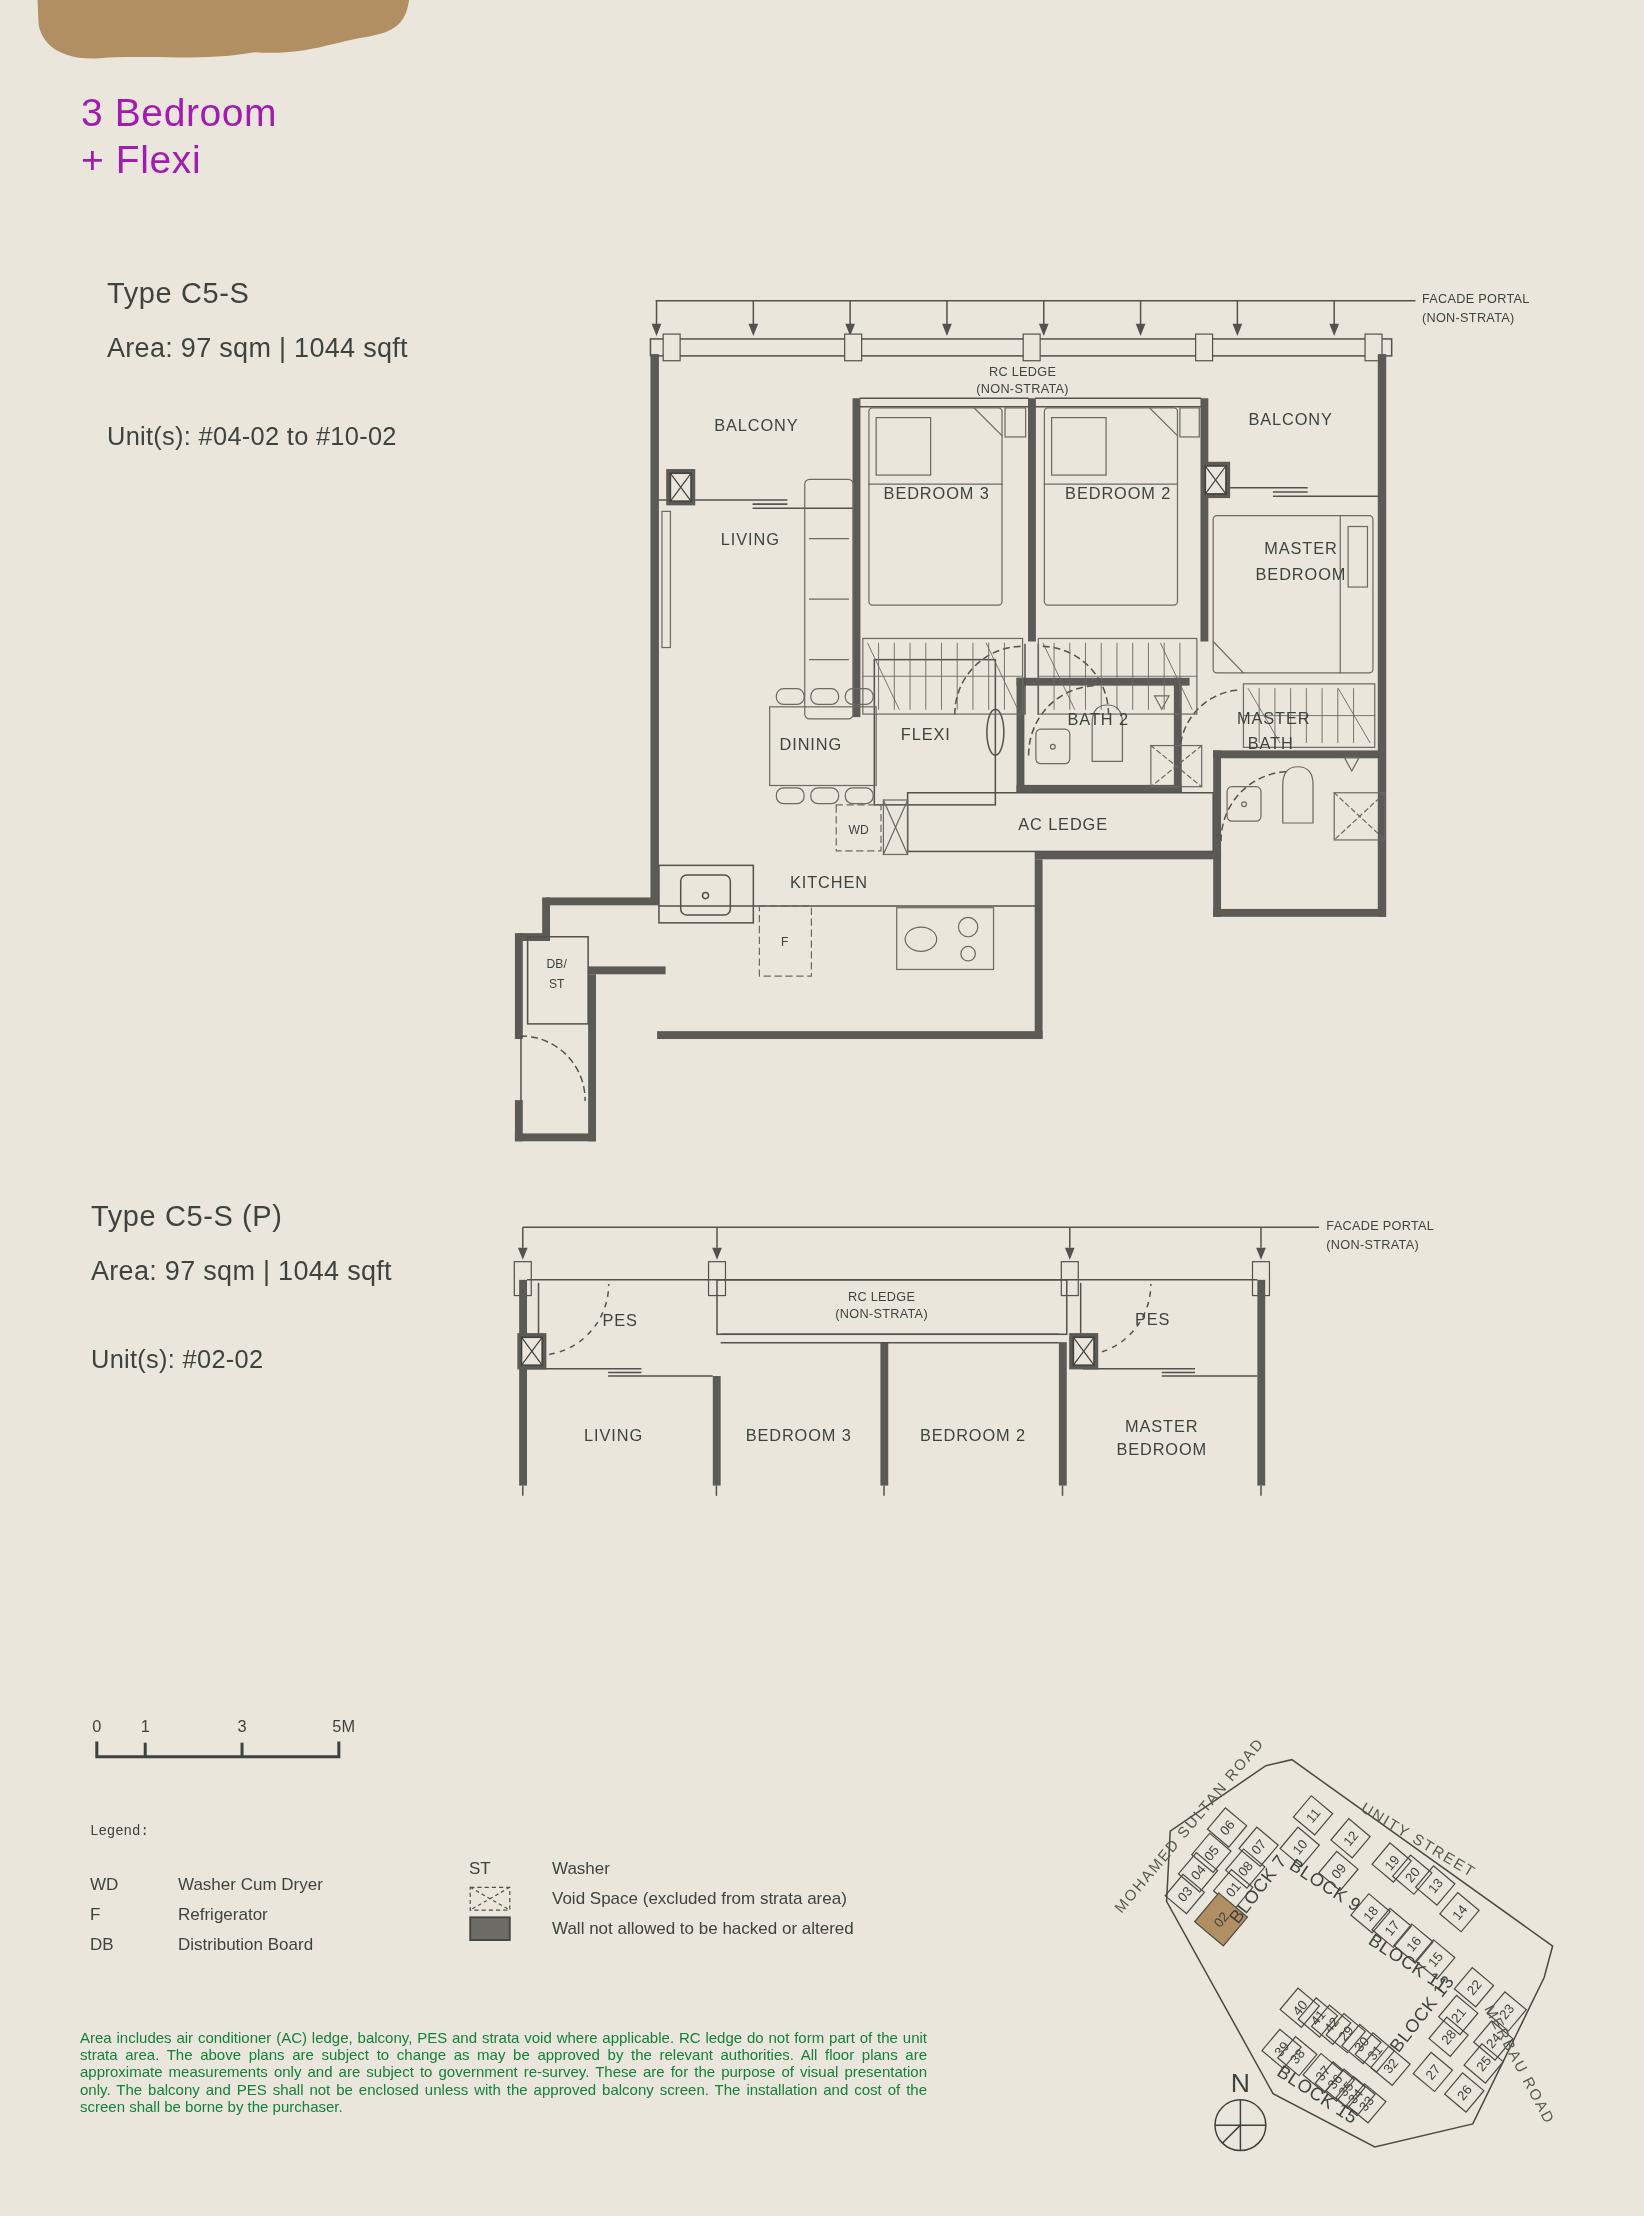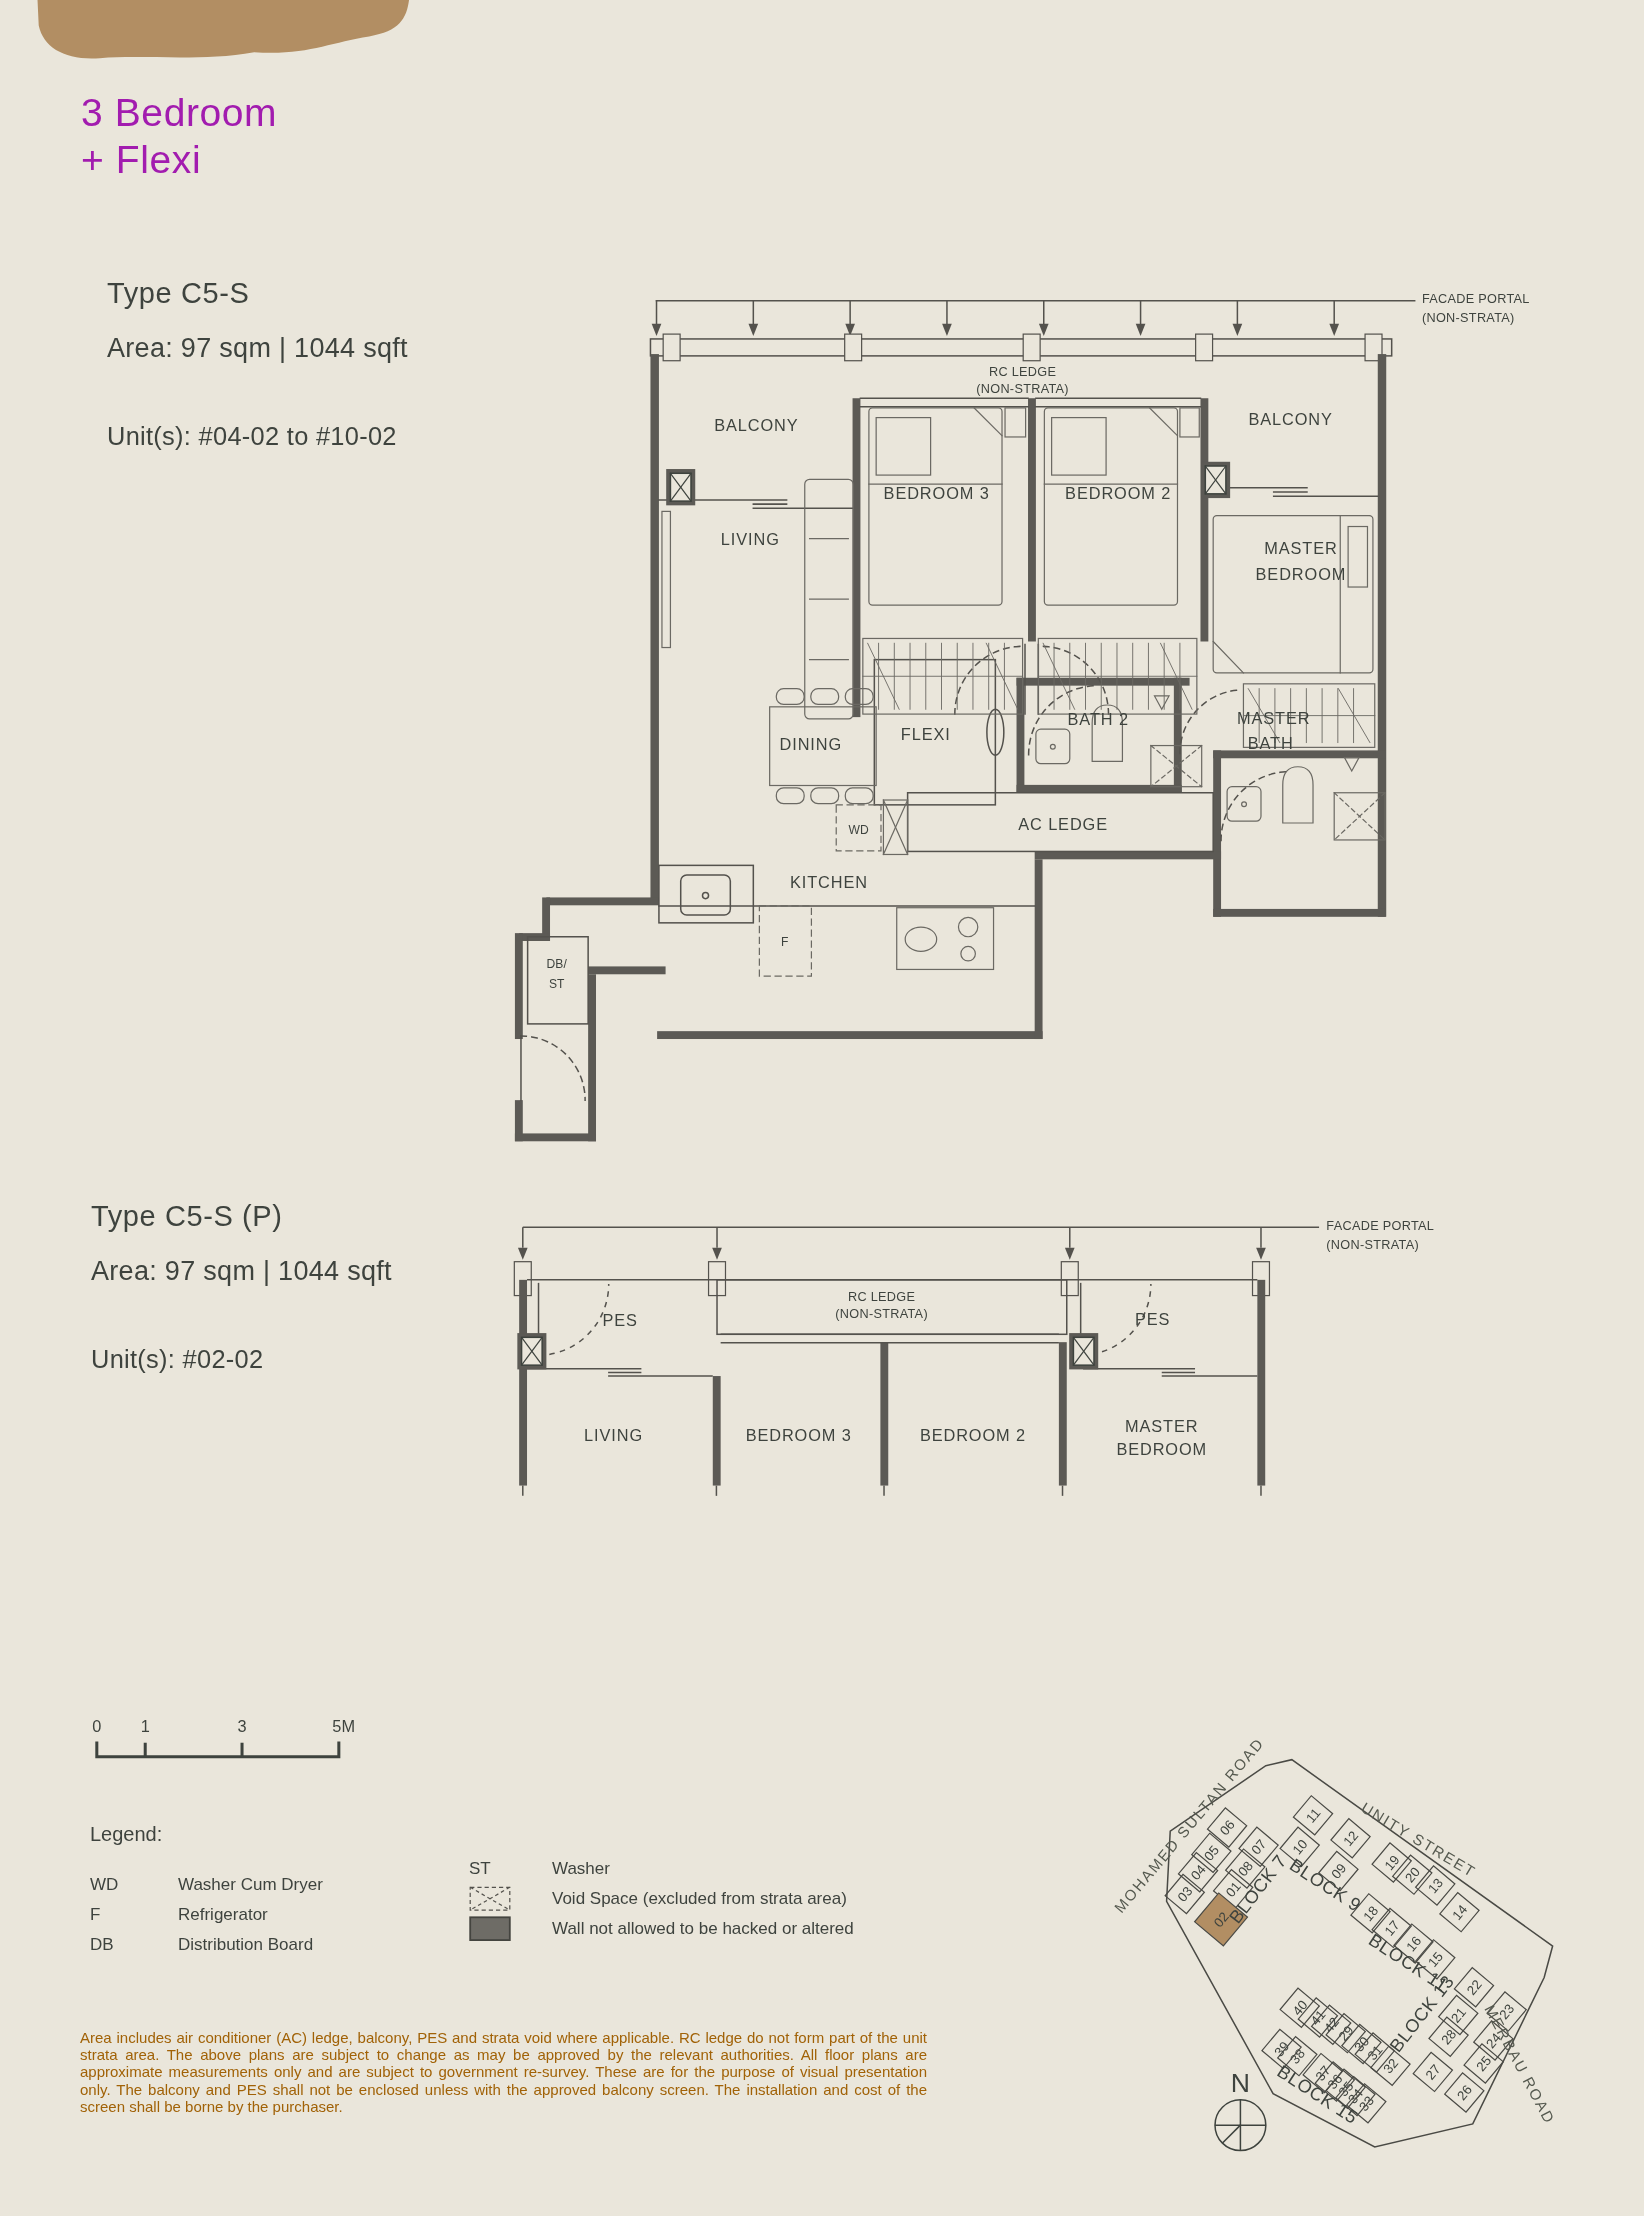--- a/index.html
+++ b/index.html
@@ -13,29 +13,29 @@
   #page-title{
     left:81px;top:90px;font-size:39px;line-height:1.2;color:#a21caf;
     letter-spacing:0.6px;
   }
   .plan-info .h{font-size:29px;letter-spacing:0.6px;}
   .plan-info .a{font-size:27px;margin-top:23px;letter-spacing:0.3px;}
   .plan-info .u{font-size:25.4px;margin-top:58px;letter-spacing:0.3px;}
   #plan1-info{left:107px;top:277px;}
   #plan2-info{left:91px;top:1200px;}
   #legend-block{left:90px;top:1823px;font-size:17px;}
-  #legend-block .title{font-size:20px;margin-bottom:24px;}
+  #legend-block .title{font-size:14px;margin-bottom:31px;font-family:Liberation Mono, monospace;}
   .lrow{display:flex;align-items:center;height:30px;}
   .lrow .abbr{width:88px;flex:0 0 88px;}
   #legend-col2{left:469px;top:1854px;font-size:17px;}
   #legend-col2 .abbr{width:83px;flex:0 0 83px;}
   .symcell{width:83px;flex:0 0 83px;display:flex;align-items:center;}
   #disclaimer{
     left:80px;top:2029px;width:847px;font-size:15px;line-height:1.145;
-    text-align:justify;color:#a16207;
+    text-align:justify;color:#15803d;
   }
   svg text{font-family:"Liberation Sans", sans-serif;fill:#3E433E;}
   .roomlbl{font-size:27px;letter-spacing:1.5px;}
   .smalllbl{font-size:21px;letter-spacing:.5px;}
   .tinylbl{font-size:20px;}
   .scalelbl{font-size:27px;}
 </style>
 </head>
 <body>
 

